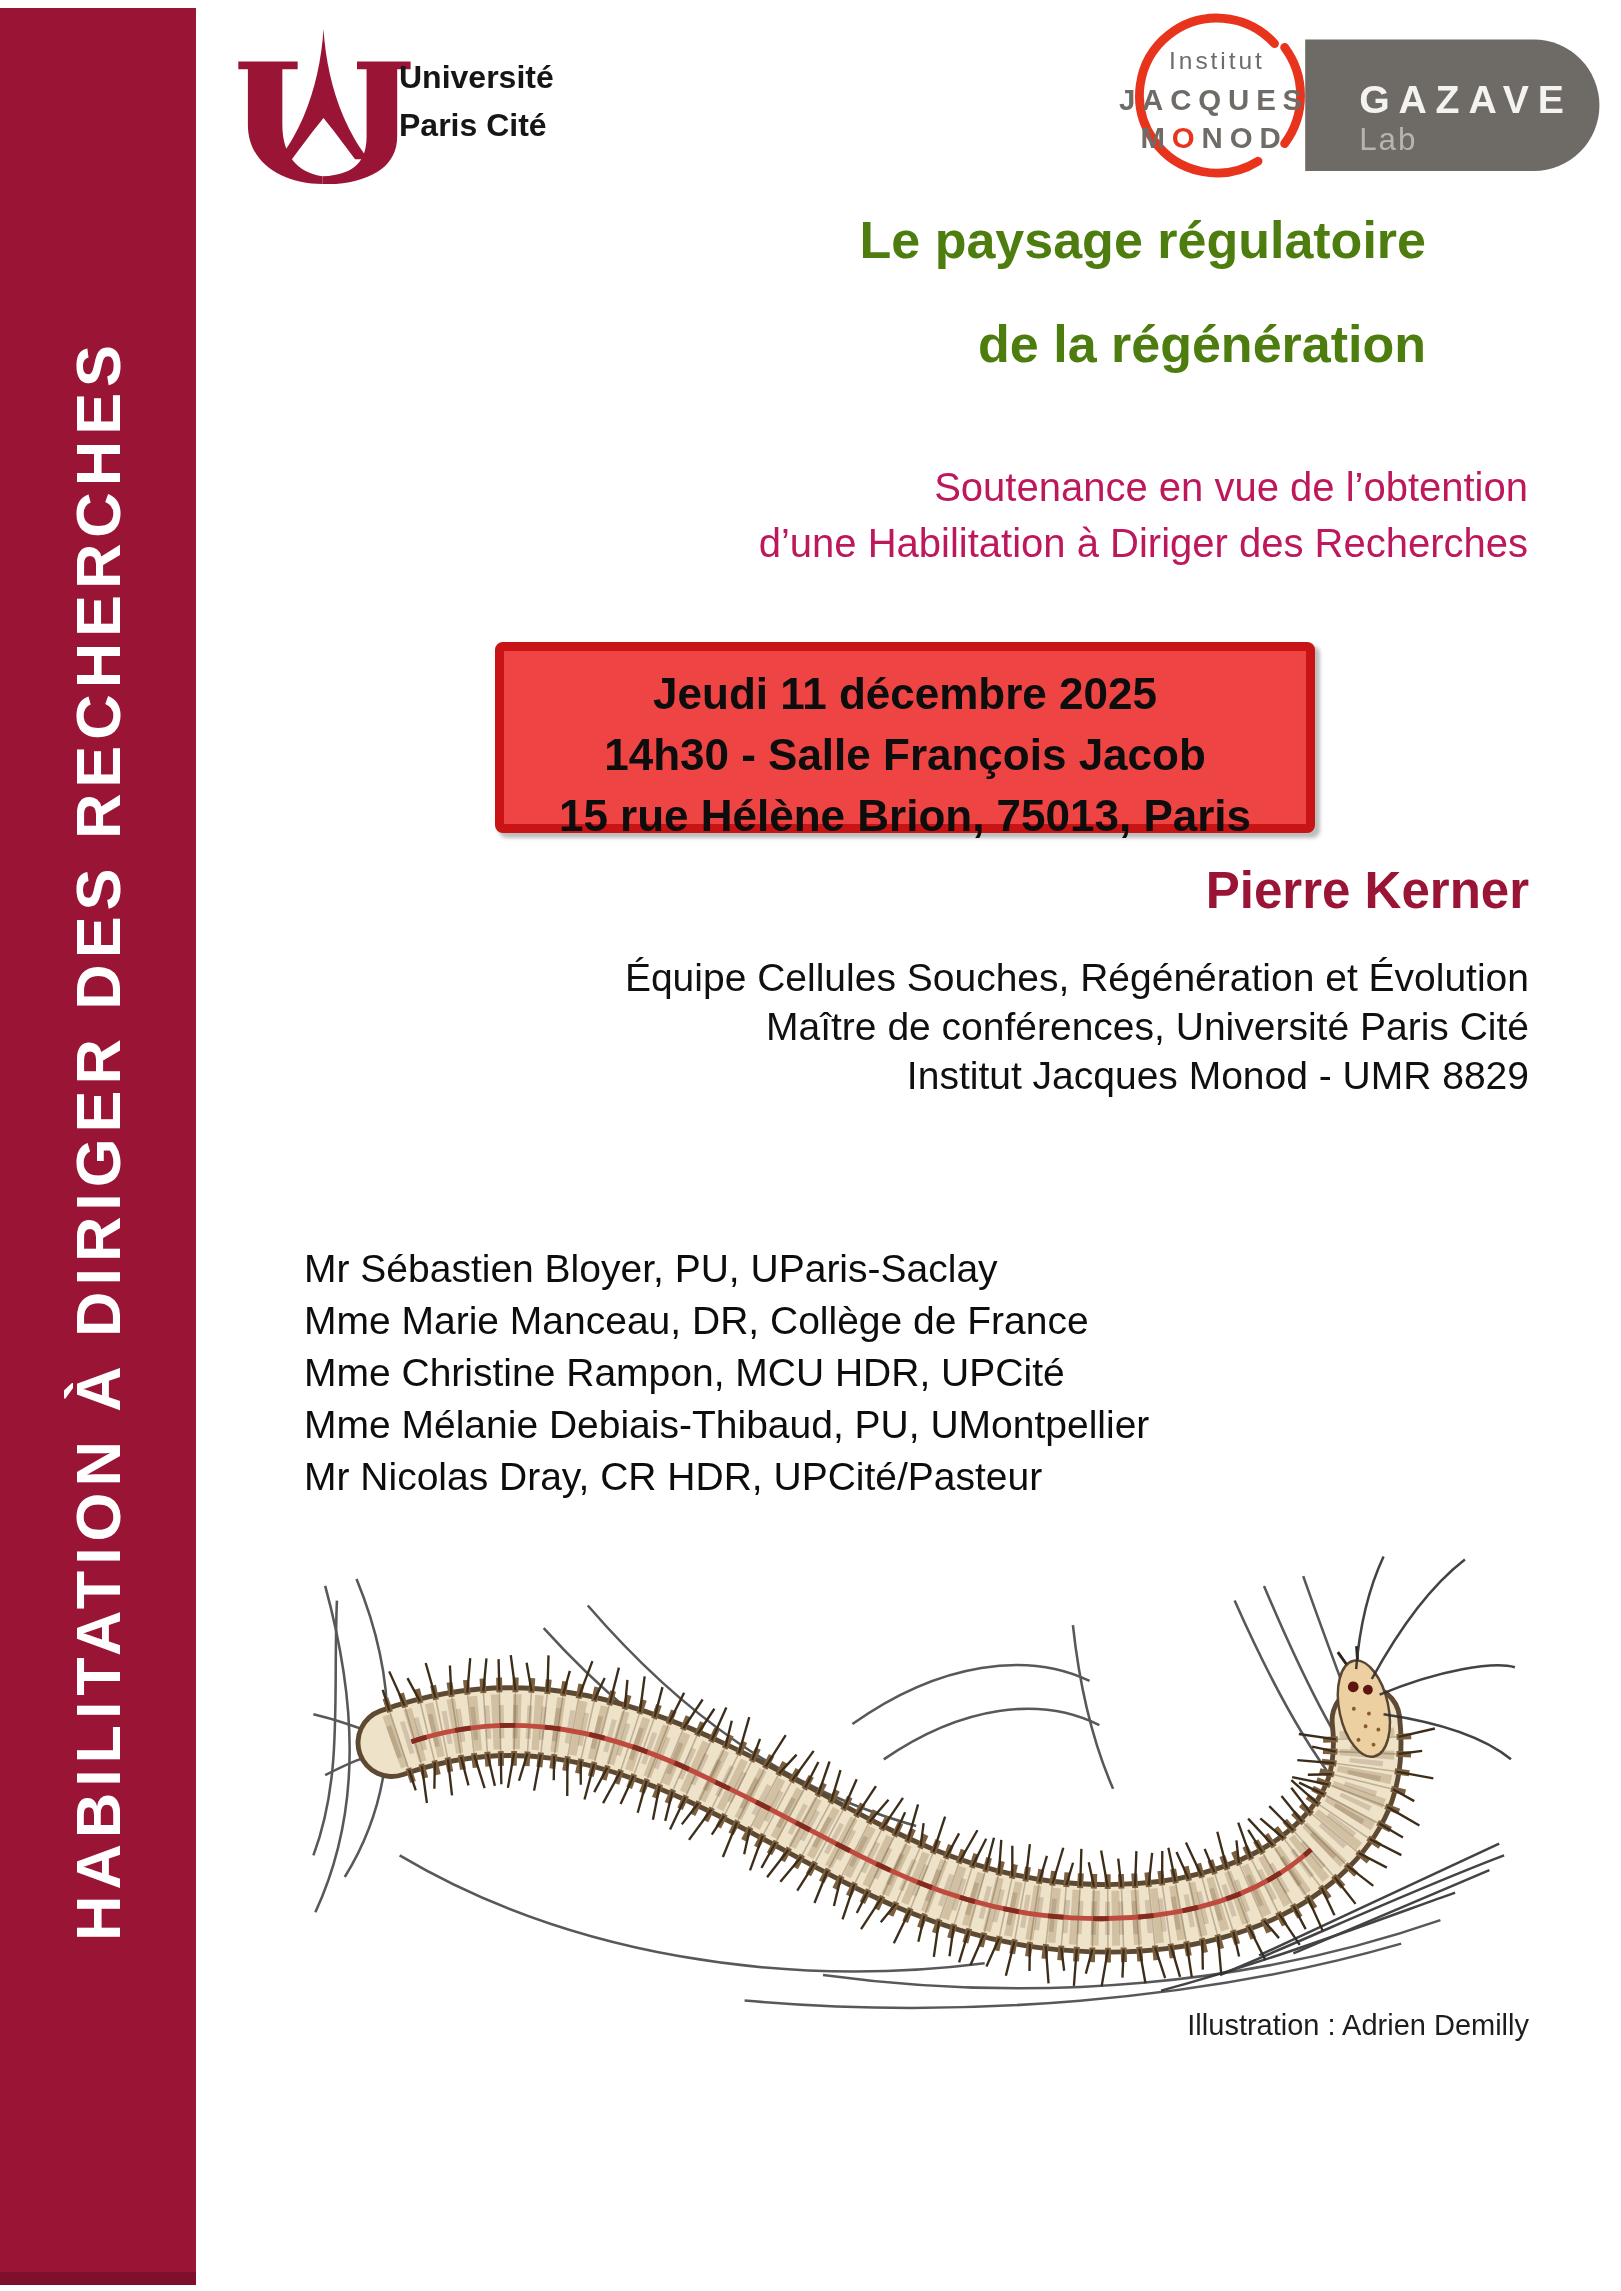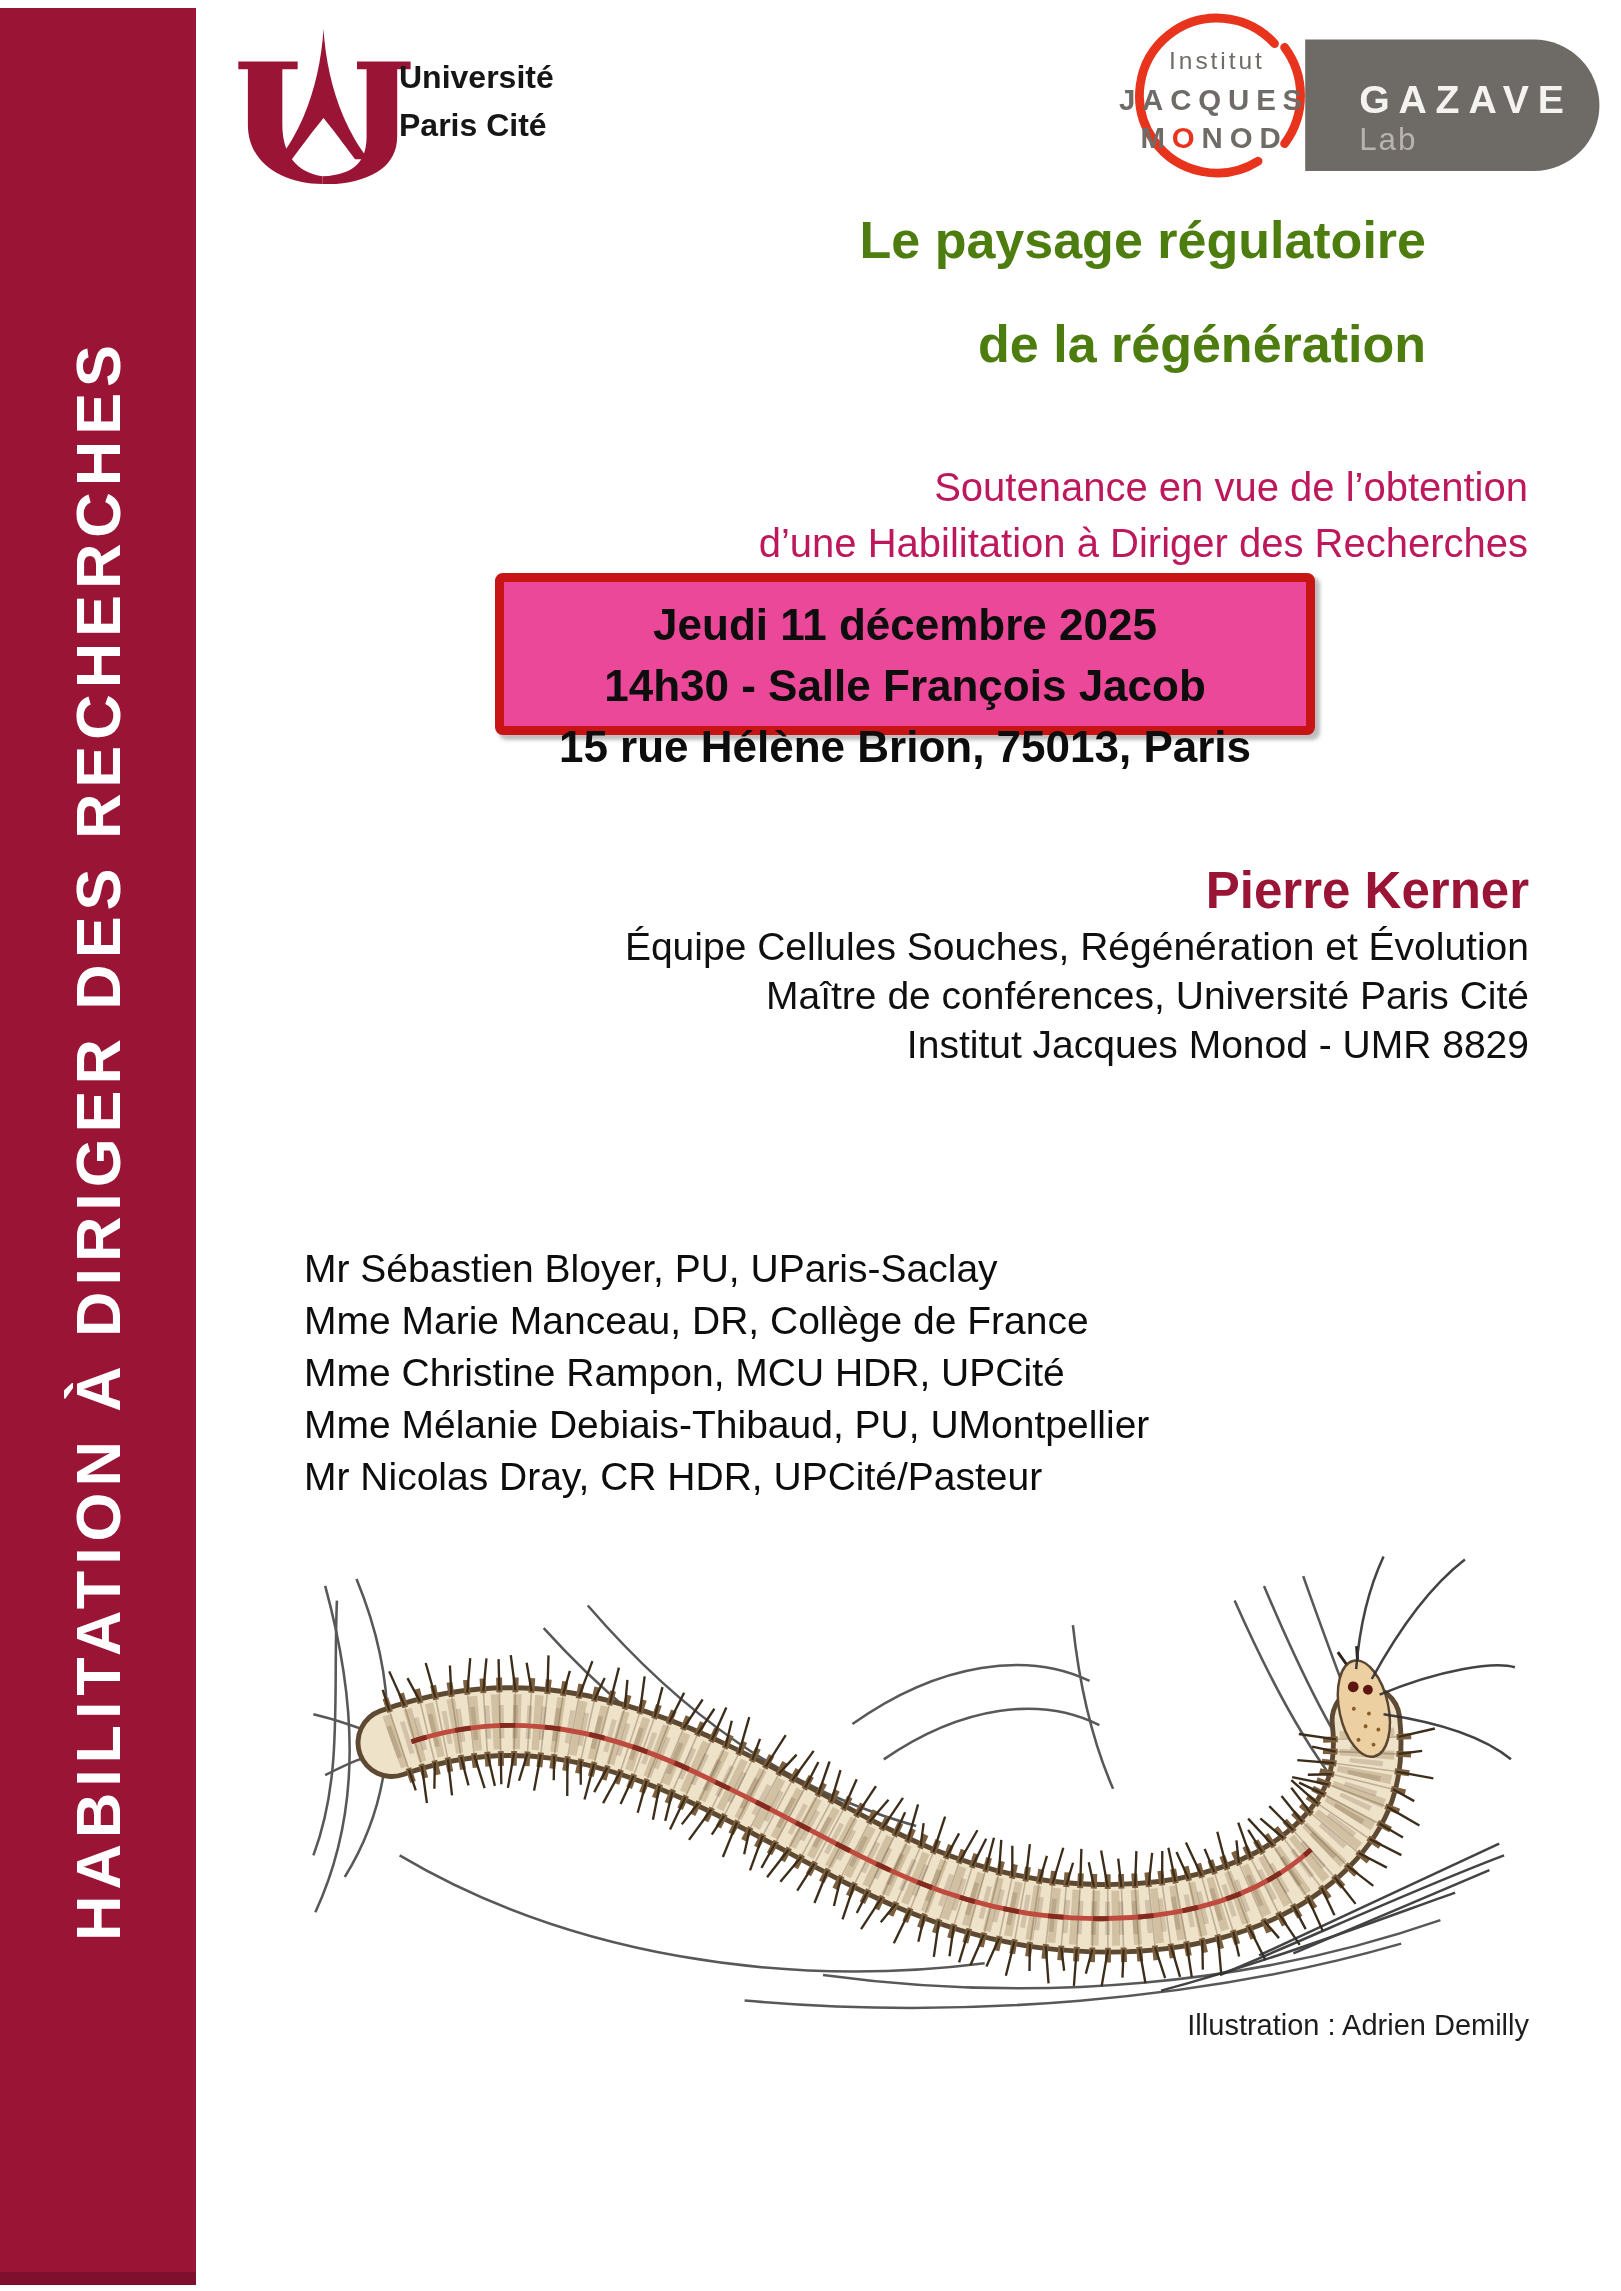--- a/index.html
+++ b/index.html
@@ -20,27 +20,27 @@
   
   .ijm-logo{position:absolute;left:1112px;top:11.8px;width:510px;height:167px;}
 
   
   .main-title{position:absolute;right:195px;top:188px;text-align:right;color:#4d7c0f;
               font-weight:bold;font-size:52px;line-height:104px;letter-spacing:0px;}
 
   .subtitle{position:absolute;right:93px;top:459px;text-align:right;font-size:40px;line-height:56px;color:#be185d;}
 
   
-  .event-box{position:absolute;left:495px;top:573px;width:820px;height:162px;box-sizing:border-box;
-             border:9.8px solid #C81414;border-radius:7.8px;background:#ec4899;
+  .event-box{position:absolute;left:495px;top:642px;width:820px;height:191px;box-sizing:border-box;
+             border:9.8px solid #C81414;border-radius:7.8px;background:#ef4444;
              box-shadow:4.9px 4.9px 3.9px rgba(125,125,125,0.5);
              text-align:center;font-weight:bold;font-size:44px;line-height:61px;padding-top:11.8px;color:#0d0d0d;}
 
   .speaker{position:absolute;right:92px;top:861px;text-align:right;}
-  .speaker-name{color:#9A1435;font-weight:bold;font-size:51px;margin-bottom:2px;}
+  .speaker-name{color:#9A1435;font-weight:bold;font-size:51px;margin-bottom:33px;}
   .speaker-line{font-size:39px;line-height:49px;color:#101010;}
 
   .jury{position:absolute;left:304px;top:1243px;font-size:39px;color:#0d0d0d;}
   .jury-heading{margin-bottom:13.7px;}
   .jury-heading .u{text-decoration:underline;text-underline-offset:5.9px;}
   .jury-member{line-height:52px;}
 
   .worm{position:absolute;left:274px;top:1532px;width:1245px;height:490px;}
 
   .credit{position:absolute;right:92px;top:2009px;font-size:29px;color:#1d1d1d;}

